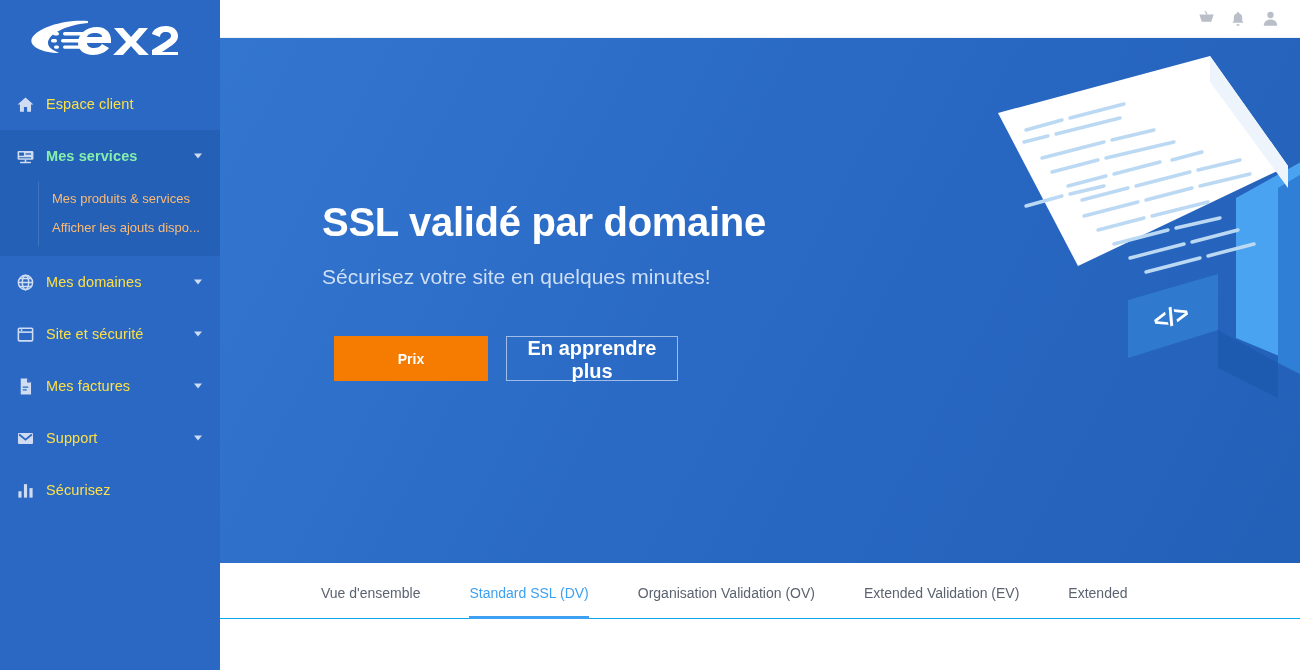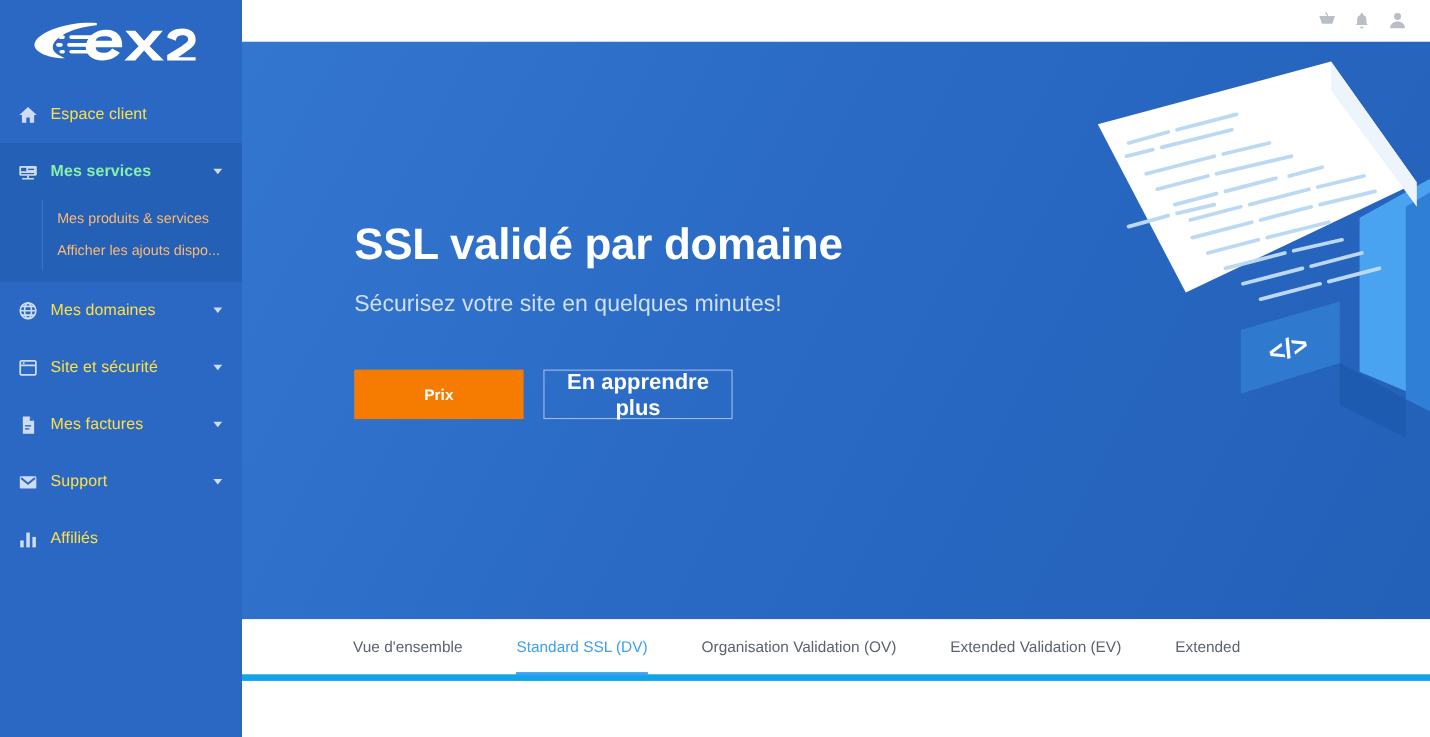--- a/index.html
+++ b/index.html
@@ -82,39 +82,39 @@
   #hero-title {
     font-size:40px; font-weight:bold; color:#ffffff; letter-spacing:-.3px;
   }
   #hero-sub {
     margin-top:20px; font-size:21px; color:#cfdff4; font-weight:normal;
   }
   #hero-buttons { margin-top:47px; display:flex; align-items:center; }
   #btn-prix {
     width:154px; height:45px; background:#f57c00; color:#ffffff;
     border:none; font-size:14px; font-weight:bold;
-    font-family:"Liberation Sans", sans-serif; cursor:pointer;
+    font-family:"Liberation Sans", sans-serif; cursor:pointer;margin-left:12px;
   }
   #btn-learn {
     margin-left:18px;
     width:172px; height:45px; background:transparent; color:#ffffff;
     border:1px solid rgba(255,255,255,0.55);
     font-size:20px; font-weight:bold;
     font-family:"Liberation Sans", sans-serif; cursor:pointer;
   }
 
   
   #tabs-wrap {
     position:absolute; left:220px; top:563px; width:1080px; height:107px;
     background:#ffffff;
   }
   #tabs {
     display:flex; align-items:flex-end; height:56px;
     padding-left:101px;
-    border-bottom:6px solid #0ea5e9;
+    border-bottom:1px solid #0ea5e9;
   }
   .tab {
     position:relative;
     font-size:14px; color:#5c6370;
     padding:0 0 17px 0; margin-right:49px;
     cursor:pointer; white-space:nowrap;
   }
   .tab.active { color:#3da0f0; }
   .tab.active:after {
     content:""; position:absolute; left:0; right:0; bottom:-1px;
@@ -225,21 +225,21 @@
     </div>
 
     <div class="nav-item">
       <span class="nav-icon">
         <svg width="19" height="19" viewBox="0 0 24 24" fill="currentColor">
           <rect x="3" y="13" width="4" height="8"></rect>
           <rect x="10" y="4" width="4" height="17"></rect>
           <rect x="17" y="9" width="4" height="12"></rect>
         </svg>
       </span>
-      <span class="nav-label">Affiliés</span>
+      <span class="nav-label">Sécurisez</span>
     </div>
   </nav>
 
   <header id="topbar">
     <div class="top-icon">
       <svg width="19" height="19" viewBox="0 0 24 24" fill="currentColor">
         <path d="M3 7 h18 l-3 9 H6 Z"></path>
         <path d="M12 7 L9.5 3.2 L11 2.4 L13.5 6.4 Z"></path>
       </svg>
     </div>

